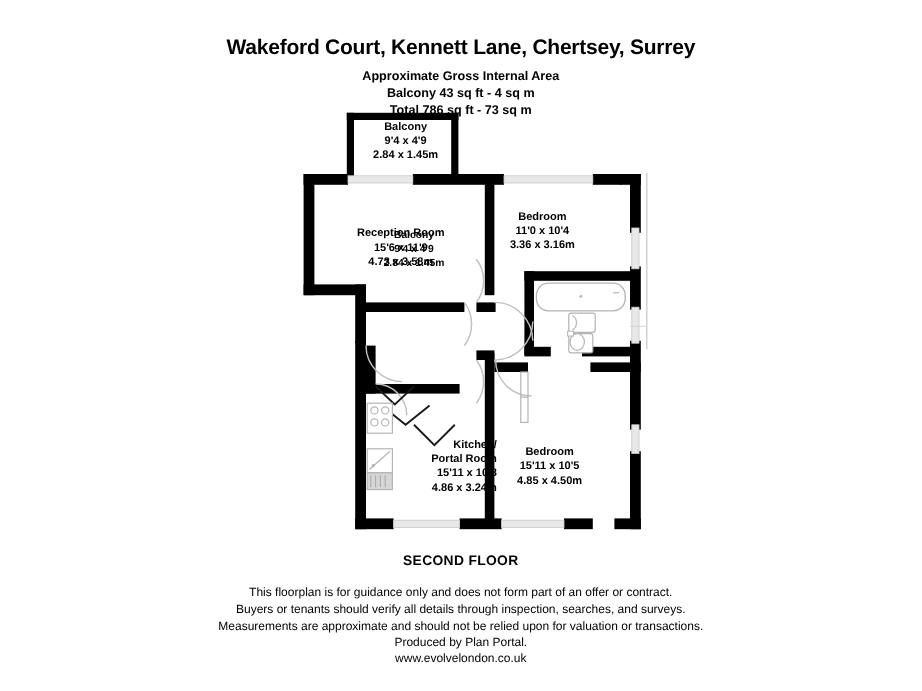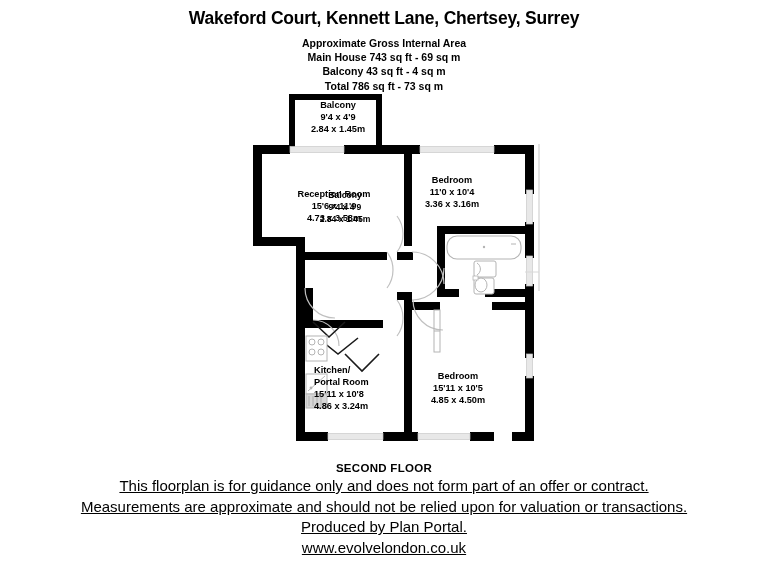--- a/index.html
+++ b/index.html
@@ -15,21 +15,21 @@
     overflow: hidden;
     position: relative;
   }
   .page {
     width: 768px;
     height: 576px;
     position: relative;
   }
   .header {
     text-align: center;
-    padding-top: 8px;
+    padding-top: 29px;
   }
   .title {
     font-size: 17.5px;
     font-weight: bold;
     letter-spacing: -0.2px;
     line-height: 1.2;
   }
   .subtitle-block {
     margin-top: 7px;
     font-size: 10.5px;
@@ -59,40 +59,38 @@
     top: 462px;
     left: 0;
     width: 768px;
     text-align: center;
     font-size: 11.5px;
     font-weight: bold;
     letter-spacing: 0.3px;
   }
   .disclaimer {
     position: absolute;
-    top: 476px;
+    top: 488px;
     left: 0;
     width: 768px;
     text-align: center;
-    font-size: 15px;
+    font-size: 10px;
     line-height: 1.38;
-    text-decoration: underline;
   }
   .disclaimer div { white-space: nowrap; }
 </style>
 </head>
 <body>
 
 <div class="page">
 
   <div class="header">
     <div class="title">Wakeford Court, Kennett Lane, Chertsey, Surrey</div>
     <div class="subtitle-block">
       <div>Approximate Gross Internal Area</div>
-      <div>Main House 743 sq ft - 69 sq m</div>
       <div>Balcony 43 sq ft - 4 sq m</div>
       <div>Total 786 sq ft - 73 sq m</div>
     </div>
   </div>
 
   <div class="floorplan-wrap">
     <svg class="plan" width="768" height="395" viewBox="0 0 768 395">
 
       <g>
         <rect x="289" y="8" width="93" height="6" fill="#000"></rect>
@@ -232,36 +230,37 @@
       <div>15'6 x 11'9</div>
       <div>4.73 x 3.58m</div>
     </div>
 
     <div style="position:absolute;left:404px;top:174px;width:96px;text-align:center;font-size:9.2px;font-weight:bold;line-height:1.32;">
       <div>Bedroom</div>
       <div>11'0 x 10'4</div>
       <div>3.36 x 3.16m</div>
     </div>
 
-    <div style="position:absolute;left:314px;top:364px;width:100px;text-align:left;font-size:9.2px;font-weight:bold;line-height:1.32;">
+    <div style="position:absolute;left:314px;top:364px;width:100px;text-align:right;font-size:9.2px;font-weight:bold;line-height:1.32;">
       <div>Kitchen/</div>
       <div>Portal Room</div>
       <div>15'11 x 10'8</div>
       <div>4.86 x 3.24m</div>
     </div>
 
     <div style="position:absolute;left:408px;top:370px;width:100px;text-align:center;font-size:9.2px;font-weight:bold;line-height:1.32;">
       <div>Bedroom</div>
       <div>15'11 x 10'5</div>
       <div>4.85 x 4.50m</div>
     </div>
   </div>
 
   <div class="floor-name">SECOND FLOOR</div>
 
   <div class="disclaimer">
     <div>This floorplan is for guidance only and does not form part of an offer or contract.</div>
+    <div>Buyers or tenants should verify all details through inspection, searches, and surveys.</div>
     <div>Measurements are approximate and should not be relied upon for valuation or transactions.</div>
     <div>Produced by Plan Portal.</div>
     <div>www.evolvelondon.co.uk</div>
   </div>
 
 </div>
 
 </body></html>

